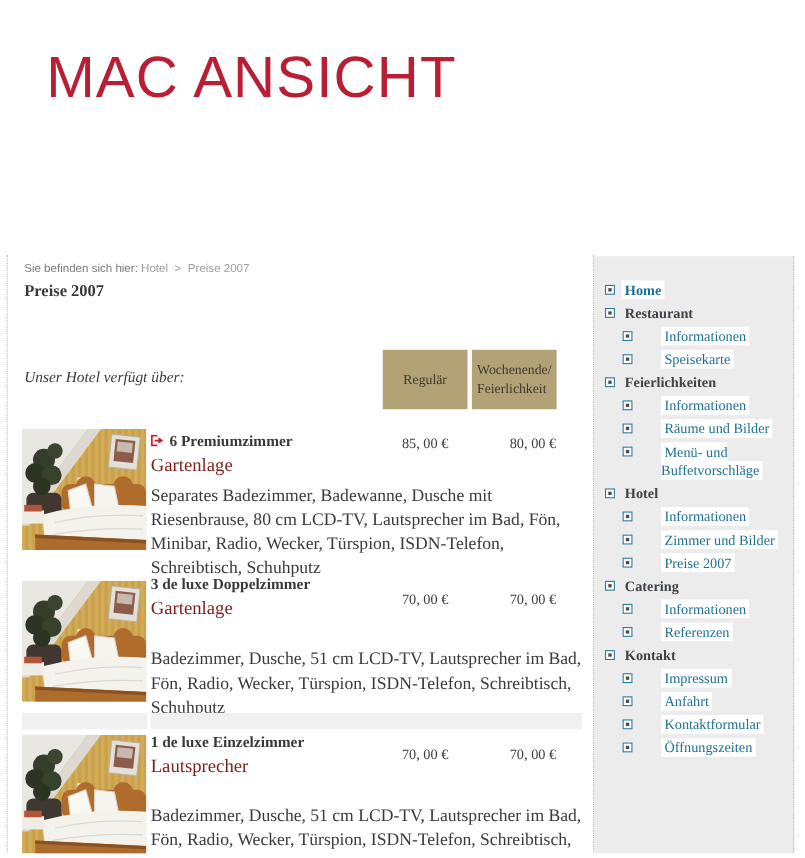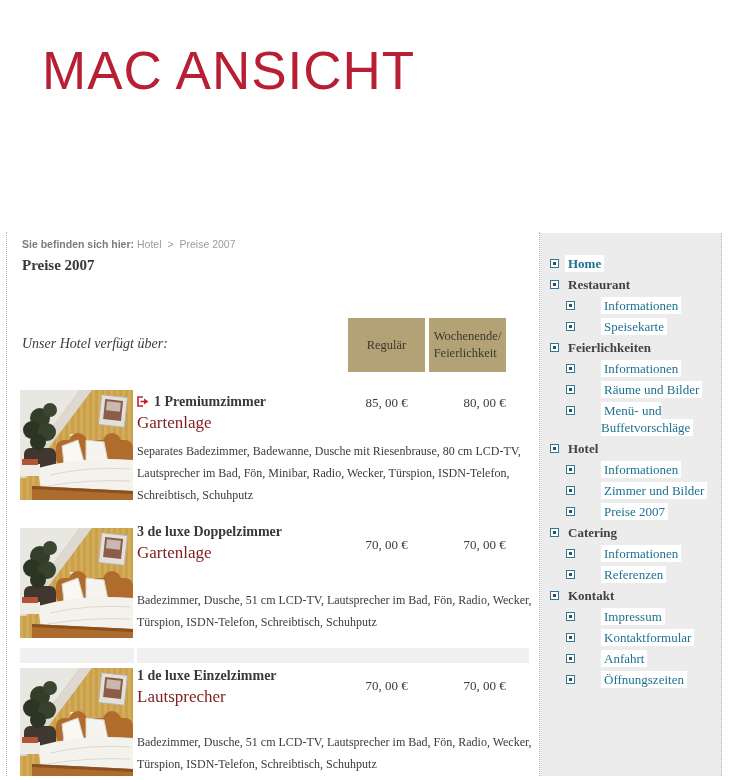--- a/index.html
+++ b/index.html
@@ -9,21 +9,21 @@
   
   .brand{position:absolute;left:42px;top:40px;font-family:"Liberation Sans",sans-serif;
          font-size:53px;font-weight:400;letter-spacing:1px;color:#b81f34;white-space:nowrap;}
 
   
   .content{position:absolute;left:6px;top:232px;width:532px;height:548px;
            border-left:1px dotted #b5b5b5;border-right:1px dotted #b5b5b5;background:#fff;}
 
   .breadcrumb{position:absolute;left:15px;top:6px;font-family:"Liberation Sans",sans-serif;
               font-size:10.5px;color:#9c9c9c;white-space:nowrap;}
-  .breadcrumb .bc-label{font-weight:bold;color:#7b7b7b;}
+  .breadcrumb .bc-label{font-weight:normal;color:#7b7b7b;}
   .breadcrumb .bc-link{color:#9c9c9c;text-decoration:none;}
   .breadcrumb .bc-sep{margin:0 3px;}
 
   .page-title{position:absolute;left:15px;top:25px;font-size:15px;font-weight:bold;color:#39393b;}
 
   .intro{position:absolute;left:15px;top:104px;font-size:14px;color:#3a3a3a;font-style:italic;}
 
   .col-head{position:absolute;top:86px;width:77px;height:54px;background:#b2a276;
             display:flex;align-items:center;justify-content:center;text-align:left;
             font-size:12.5px;color:#3c392c;line-height:17px;white-space:pre-line;}
@@ -49,21 +49,21 @@
   .room-title-line .exit-arrow{display:inline-block;margin-right:5px;vertical-align:-1px;}
   .room-location{font-size:17px;color:#7f1d1d;margin-top:3px;}
 
   .room-price{position:absolute;width:77px;text-align:center;font-size:13px;color:#3a3a3a;white-space:nowrap;}
   .room-price.reg{left:341px;}
   .room-price.we{left:439px;}
   .r1 .room-price{top:7px;}
   .r2 .room-price{top:15px;}
   .r3 .room-price{top:10px;}
 
-  .room-desc{position:absolute;left:130px;width:400px;font-size:12px;line-height:22px;color:#3a3a3a;}
+  .room-desc{position:absolute;left:130px;width:400px;font-size:16px;line-height:22px;color:#3a3a3a;}
   .r1 .room-desc{top:52px;}
   .r2 .room-desc{top:67px;}
   .r3 .room-desc{top:63px;}
 
   .divider{position:absolute;top:416px;height:15px;background:#f0f0f0;}
   .divider.seg1{left:13px;width:114px;}
   .divider.seg2{left:130px;width:392px;}
 
   
   .sidebar{position:absolute;left:540px;top:233px;width:181px;height:547px;background:#ececec;
@@ -148,21 +148,21 @@
     <div class="room-row r1">
       <svg class="room-photo" viewBox="0 0 113 110">
           <use href="#room-photo-art"></use>
         </svg>
       <div class="room-main">
         <div class="room-title-line">
           <svg class="exit-arrow" width="12" height="11" viewBox="0 0 12 11">
             <polyline points="6,1 1,1 1,10 6,10" fill="none" stroke="#c22030" stroke-width="1.6"></polyline>
             <line x1="3.5" y1="5.5" x2="7.5" y2="5.5" stroke="#c22030" stroke-width="1.6"></line>
             <polygon points="7,2.5 11.5,5.5 7,8.5" fill="#c22030"></polygon>
-          </svg><span class="room-title-plain">1 Premiumzimmer</span>
+          </svg><span class="room-title-plain">6 Premiumzimmer</span>
         </div>
         <div class="room-location">Gartenlage</div>
       </div>
       <div class="room-price reg">85, 00 €</div>
       <div class="room-price we">80, 00 €</div>
       <div class="room-desc">Separates Badezimmer, Badewanne, Dusche mit Riesenbrause, 80 cm LCD-TV, Lautsprecher im Bad, Fön, Minibar, Radio, Wecker, Türspion, ISDN-Telefon, Schreibtisch, Schuhputz</div>
     </div>
 
     <div class="room-row r2">
       <svg class="room-photo" viewBox="0 0 113 110">
@@ -207,19 +207,19 @@
       <li class="lvl2"><span class="sq-bullet"></span><span class="menu-label">Menü- und Buffetvorschläge</span></li>
       <li class="lvl1"><span class="sq-bullet"></span><span class="menu-label">Hotel</span></li>
       <li class="lvl2"><span class="sq-bullet"></span><span class="menu-label">Informationen</span></li>
       <li class="lvl2"><span class="sq-bullet"></span><span class="menu-label">Zimmer und Bilder</span></li>
       <li class="lvl2"><span class="sq-bullet"></span><span class="menu-label">Preise 2007</span></li>
       <li class="lvl1"><span class="sq-bullet"></span><span class="menu-label">Catering</span></li>
       <li class="lvl2"><span class="sq-bullet"></span><span class="menu-label">Informationen</span></li>
       <li class="lvl2"><span class="sq-bullet"></span><span class="menu-label">Referenzen</span></li>
       <li class="lvl1"><span class="sq-bullet"></span><span class="menu-label">Kontakt</span></li>
       <li class="lvl2"><span class="sq-bullet"></span><span class="menu-label">Impressum</span></li>
+      <li class="lvl2"><span class="sq-bullet"></span><span class="menu-label">Anfahrt</span></li>
       <li class="lvl2"><span class="sq-bullet"></span><span class="menu-label">Kontaktformular</span></li>
-      <li class="lvl2"><span class="sq-bullet"></span><span class="menu-label">Anfahrt</span></li>
       <li class="lvl2"><span class="sq-bullet"></span><span class="menu-label">Öffnungszeiten</span></li>
     </ul>
   </div>
 
 </div>
 
 </body></html>

